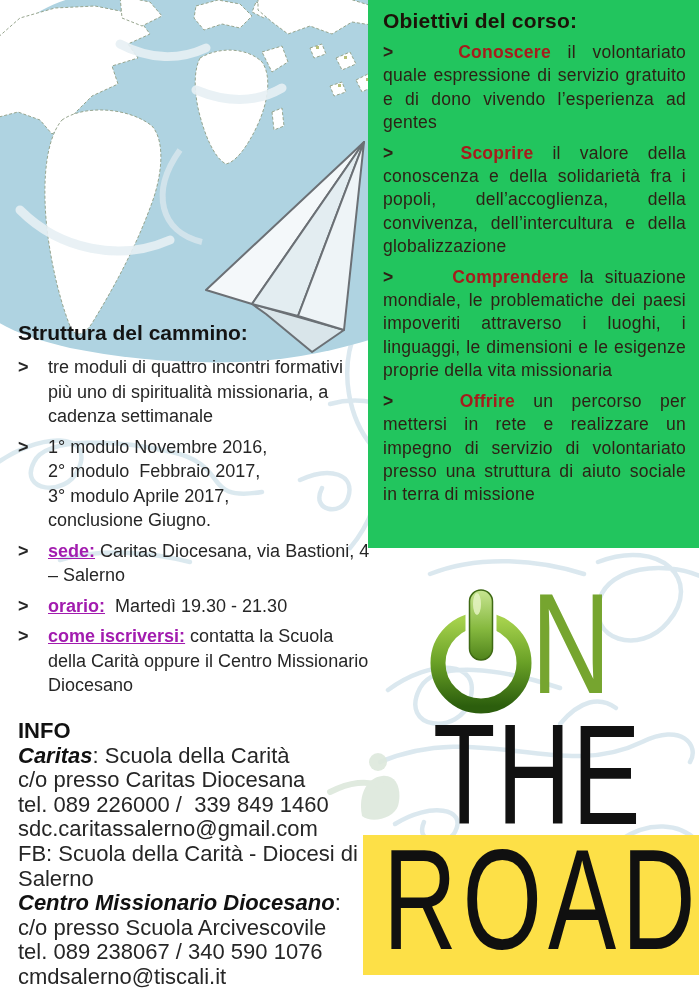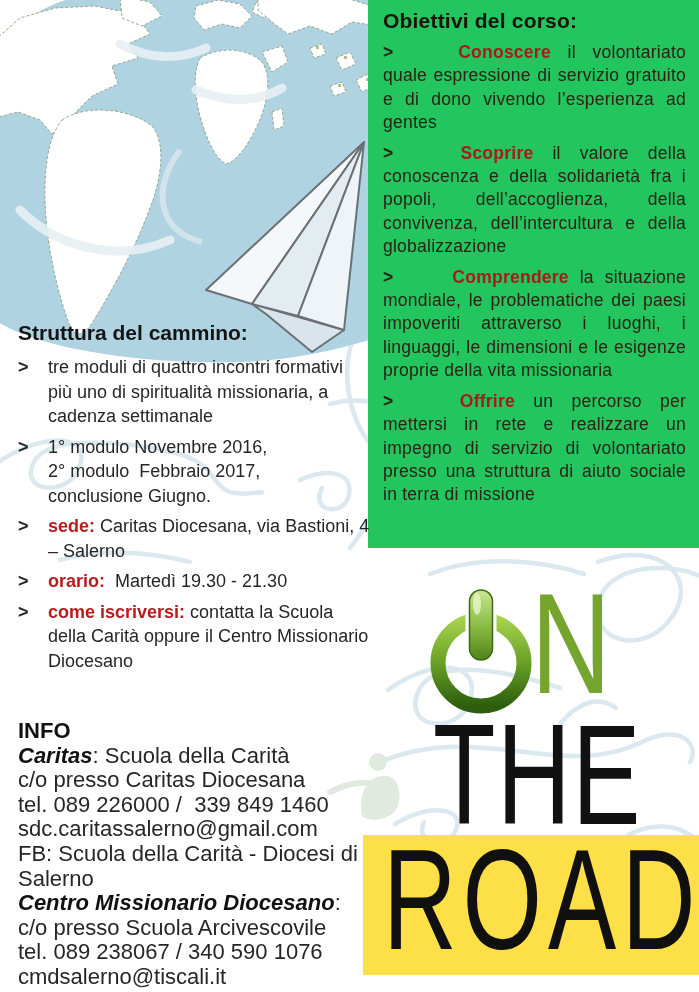--- a/index.html
+++ b/index.html
@@ -26,21 +26,21 @@
     color:#2e2115;letter-spacing:.25px;
   }
   .op .mk{font-weight:bold;color:#2e2115;}
   .op .kw{font-weight:bold;color:#A61C1C;margin-left:48px;}
   
   .leftcol{position:absolute;left:18px;top:320px;width:352px;z-index:2;}
   .leftcol h2{margin:0 0 9px 0;font-size:21px;line-height:26px;font-weight:bold;color:#141414;}
   .bul{display:flex;margin:0 0 6px 0;font-size:18px;line-height:24.5px;color:#262626;}
   .bul .mk{flex:none;width:30px;font-weight:bold;}
   .bul .bd{flex:1;}
-  .bul .bd b{color:#b91c1c;}
+  .bul .bd b{color:#a21caf;text-decoration:underline;}
   .pre{white-space:pre-wrap;}
   .info{
     position:absolute;left:18px;top:719px;width:372px;z-index:2;
     font-size:22px;line-height:24.6px;color:#262626;
   }
   .info .hd{font-weight:bold;color:#111;}
   .info .bi{font-weight:bold;font-style:italic;color:#111;}
   
   .power-icon{position:absolute;left:426px;top:584px;z-index:2;}
   .logo-n{
@@ -153,20 +153,21 @@
   <div class="bul">
     <span class="mk">&gt;</span>
     <div class="bd"><span class="pre">tre moduli di quattro incontri formativi più uno di spiritualità missionaria, a cadenza settimanale</span></div>
   </div>
 
   <div class="bul">
     <span class="mk">&gt;</span>
     <div class="bd">
       <div class="pre">1° modulo Novembre 2016,</div>
       <div class="pre">2° modulo  Febbraio 2017,</div>
+      <div class="pre">3° modulo Aprile 2017,</div>
       <div class="pre">conclusione Giugno.</div>
     </div>
   </div>
 
   <div class="bul">
     <span class="mk">&gt;</span>
     <div class="bd"><b>sede:</b> <span class="pre">Caritas Diocesana, via Bastioni, 4 – Salerno</span></div>
   </div>
 
   <div class="bul">

